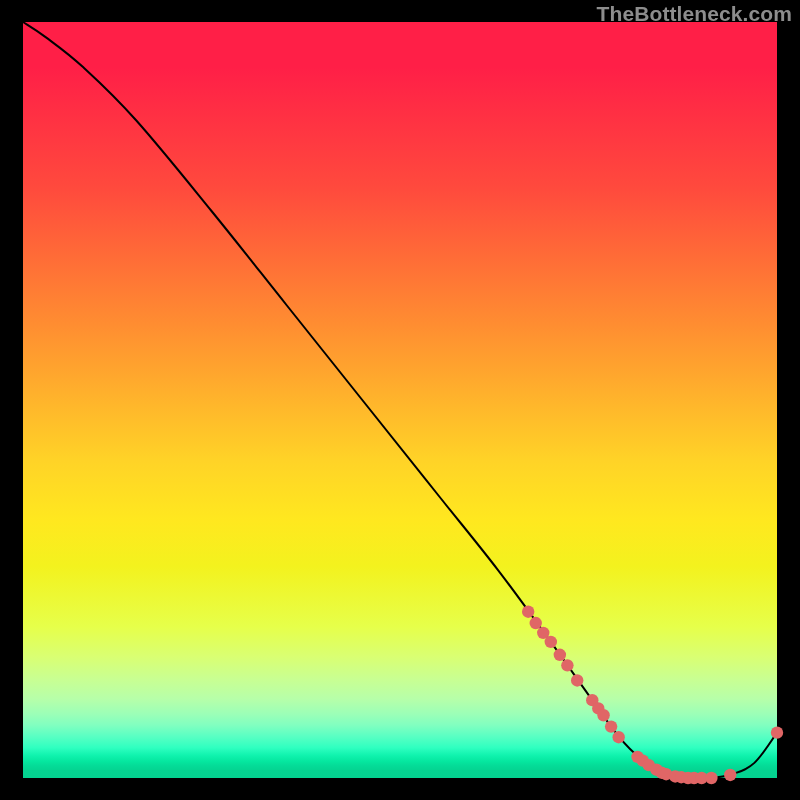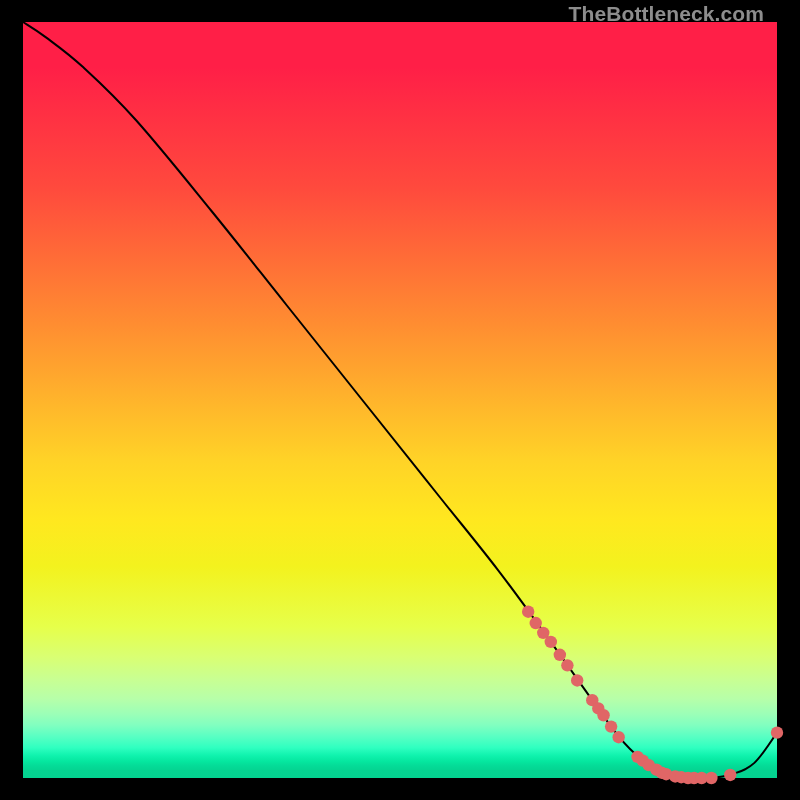--- a/index.html
+++ b/index.html
@@ -47,21 +47,21 @@
     position: absolute;
     left: 23px;
     top: 22px;
     width: 754px;
     height: 756px;
     overflow: visible;
   }
   .watermark {
     position: absolute;
     top: 2px;
-    right: 36px;
+    right: 8px;
     font-family: Arial, Helvetica, sans-serif;
     font-size: 21px;
     font-weight: 600;
     color: #8d8d8d;
     letter-spacing: 0.1px;
   }
 </style>
 </head>
 <body>
 <div class="stage">

